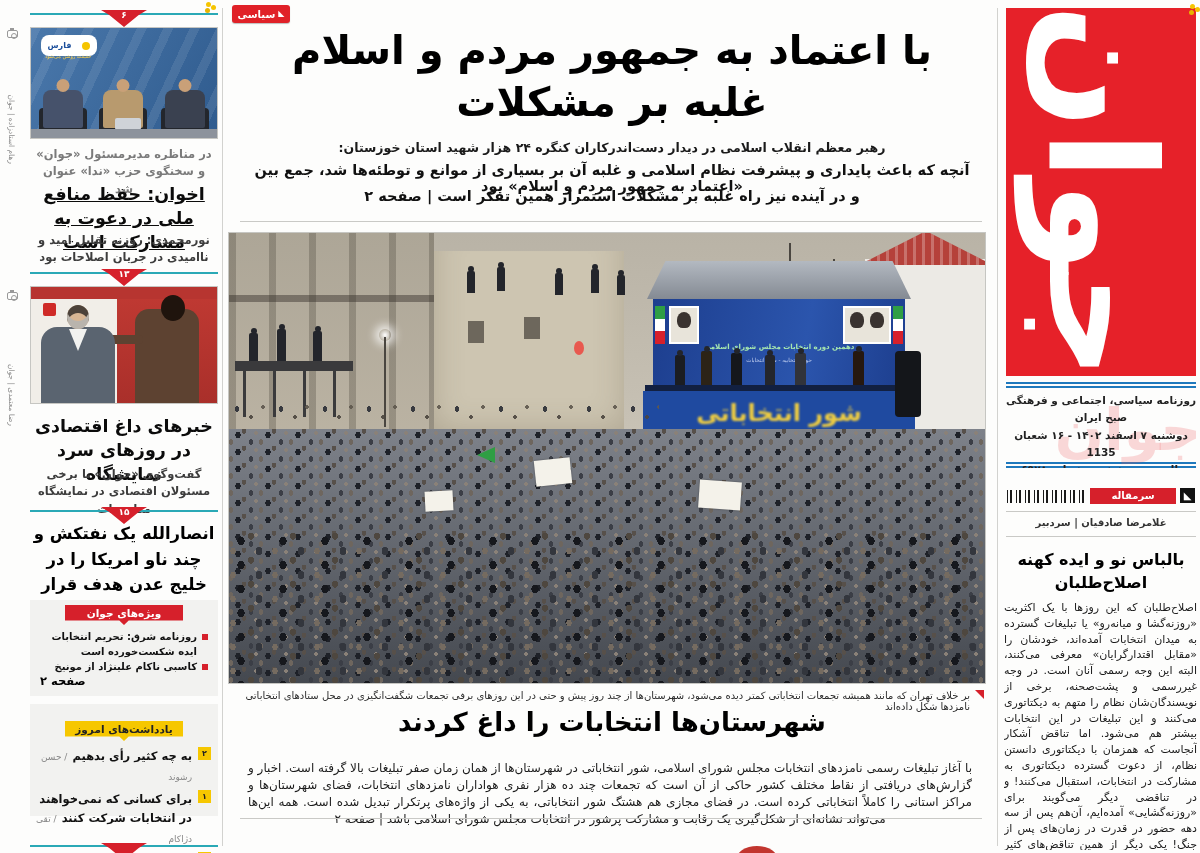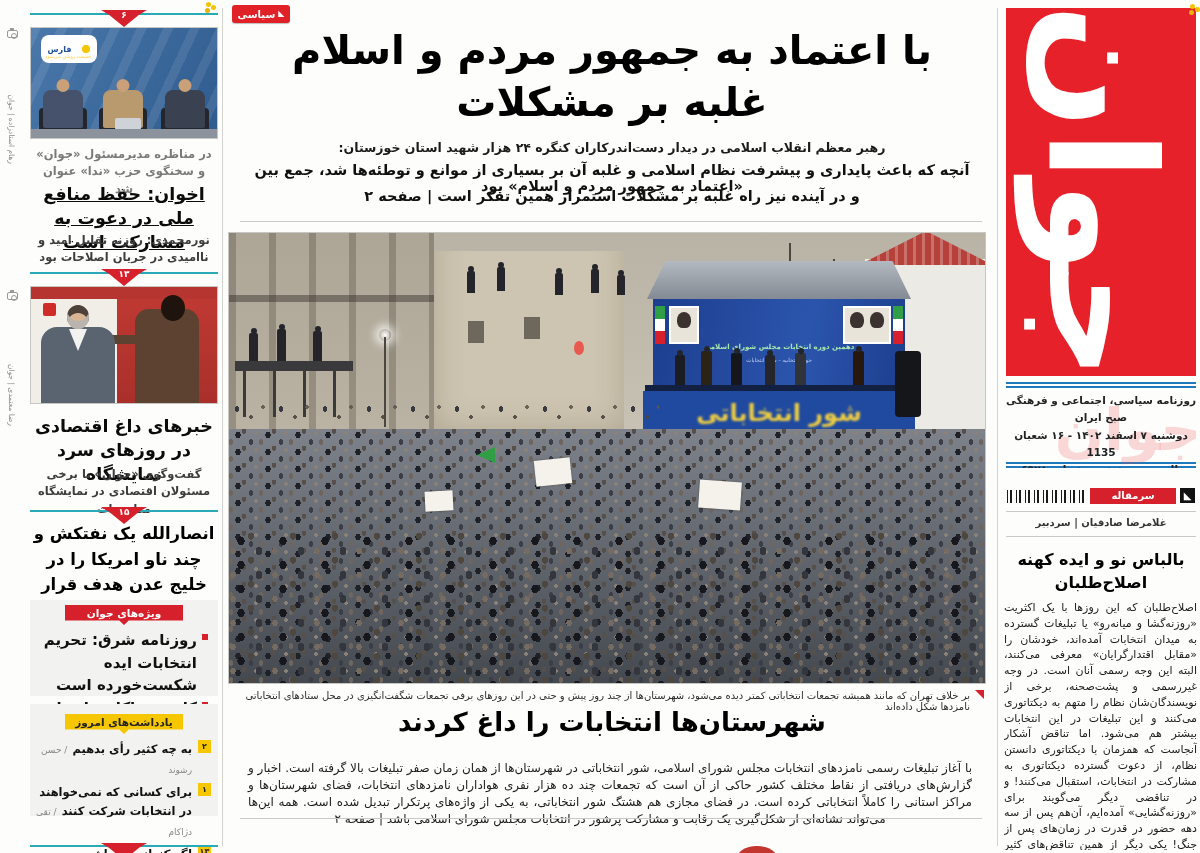--- a/index.html
+++ b/index.html
@@ -142,21 +142,21 @@
                color:#7a7a7a; line-height:1.5; }
   .sb-head { position:absolute; width:188px; text-align:center; font-size:17.5px; font-weight:800;
              color:#0b0b0b; line-height:1.38; }
   .sb-sub { position:absolute; width:182px; text-align:center; font-size:11.5px; font-weight:bold;
             color:#3d3d3d; line-height:1.5; }
   .sb-photo { position:absolute; left:30px; width:188px; border:1px solid #c6c6c2; overflow:hidden; }
 
   .ph1 { top:27px; height:112px; background:linear-gradient(120deg,#4a78ab,#2f5b8e); }
   .ph1 .stripes { position:absolute; inset:0;
         background:repeating-linear-gradient(115deg, rgba(255,255,255,.09) 0 9px, transparent 9px 24px); }
-  .fars-chip { position:absolute; left:10px; top:7px; width:56px; height:28px; background:#fff; border-radius:8px;
+  .fars-chip { position:absolute; left:10px; top:7px; width:56px; height:21px; background:#fff; border-radius:8px;
                display:flex; align-items:center; justify-content:center; gap:11px;
                font-size:8px; font-weight:bold; color:#1b4e9b; }
   .fars-dot { width:8px; height:8px; border-radius:50%; background:#f5c400; }
   .fars-tag { position:absolute; left:14px; top:25px; font-size:5px; color:#ffd34d; }
   .seated { position:absolute; bottom:10px; width:40px; height:38px; border-radius:8px 8px 2px 2px; }
   .seated::before { content:""; position:absolute; top:-11px; left:50%; transform:translateX(-50%);
                     width:13px; height:13px; border-radius:50%; background:#c9a078; }
   .chair { position:absolute; bottom:4px; width:48px; height:26px; background:#23262c; border-radius:4px; }
   .ph1 .floor { position:absolute; bottom:0; width:100%; height:9px; background:#8d939c; }
   .ph1 .table { position:absolute; bottom:8px; left:84px; width:26px; height:12px; background:#cfd3d8; border-radius:2px; }
@@ -178,26 +178,26 @@
                  clip-path:polygon(0 0,100% 0,50% 100%); }
 
   .sb-h3 { position:absolute; left:30px; top:521px; width:188px; text-align:center;
            font-size:16.5px; font-weight:800; color:#000; line-height:1.55; }
 
   .specials { position:absolute; left:30px; top:600px; width:188px; height:96px; background:#f2f2f0; }
   .specials-head { position:relative; margin:5px auto 0; width:118px; height:17px; background:#d6202b;
                    color:#fff; font-size:10.5px; font-weight:bold; text-align:center; line-height:17px;
                    clip-path:polygon(0 0,100% 0,100% 78%,54% 78%,50% 100%,46% 78%,0 78%); padding-bottom:3px; height:20px;}
   .specials ul { list-style:none; padding:4px 10px 0 8px; }
-  .specials li { position:relative; font-size:15px; font-weight:bold; color:#111; line-height:1.5; padding-right:11px; }
+  .specials li { position:relative; font-size:10px; font-weight:bold; color:#111; line-height:1.5; padding-right:11px; }
   .specials li::before { content:""; position:absolute; right:0; top:5px; width:6px; height:6px; background:#d6202b; }
   .specials .pageref { padding:0 10px; font-size:11.5px; font-weight:bold; color:#000; text-align:left; }
 
   .notes { position:absolute; left:30px; top:704px; width:188px; height:112px; background:#f2f2f0; }
-  .notes-head { position:relative; margin:10px auto 0; width:118px; height:20px; background:#f6c700;
+  .notes-head { position:relative; margin:17px auto 0; width:118px; height:20px; background:#f6c700;
                 color:#222; font-size:10.5px; font-weight:bold; text-align:center; line-height:17px;
                 clip-path:polygon(0 0,100% 0,100% 78%,54% 78%,50% 100%,46% 78%,0 78%); }
   .note-item { position:relative; padding:4px 26px 0 6px; }
   .note-num { position:absolute; right:7px; top:6px; width:13px; height:13px; background:#f6c700;
               color:#222; font-size:8px; font-weight:bold; text-align:center; line-height:13px; }
   .note-title { font-size:11.5px; font-weight:bold; color:#111; line-height:1.35; display:inline; }
   .note-author { font-size:9px; color:#888; display:inline; }
 
   
   .vcred { position:absolute; width:16px; }

